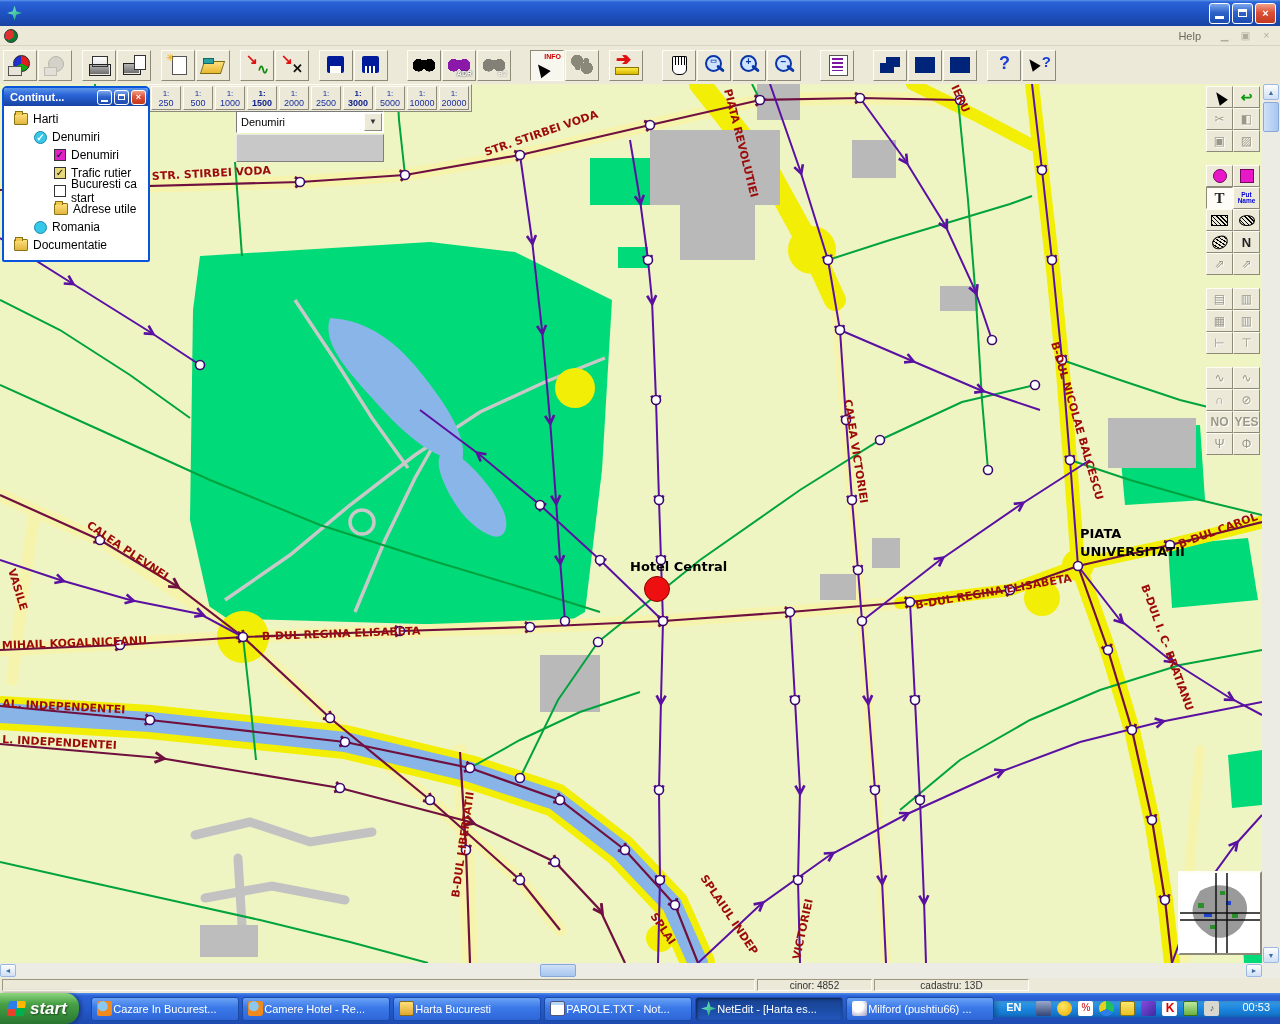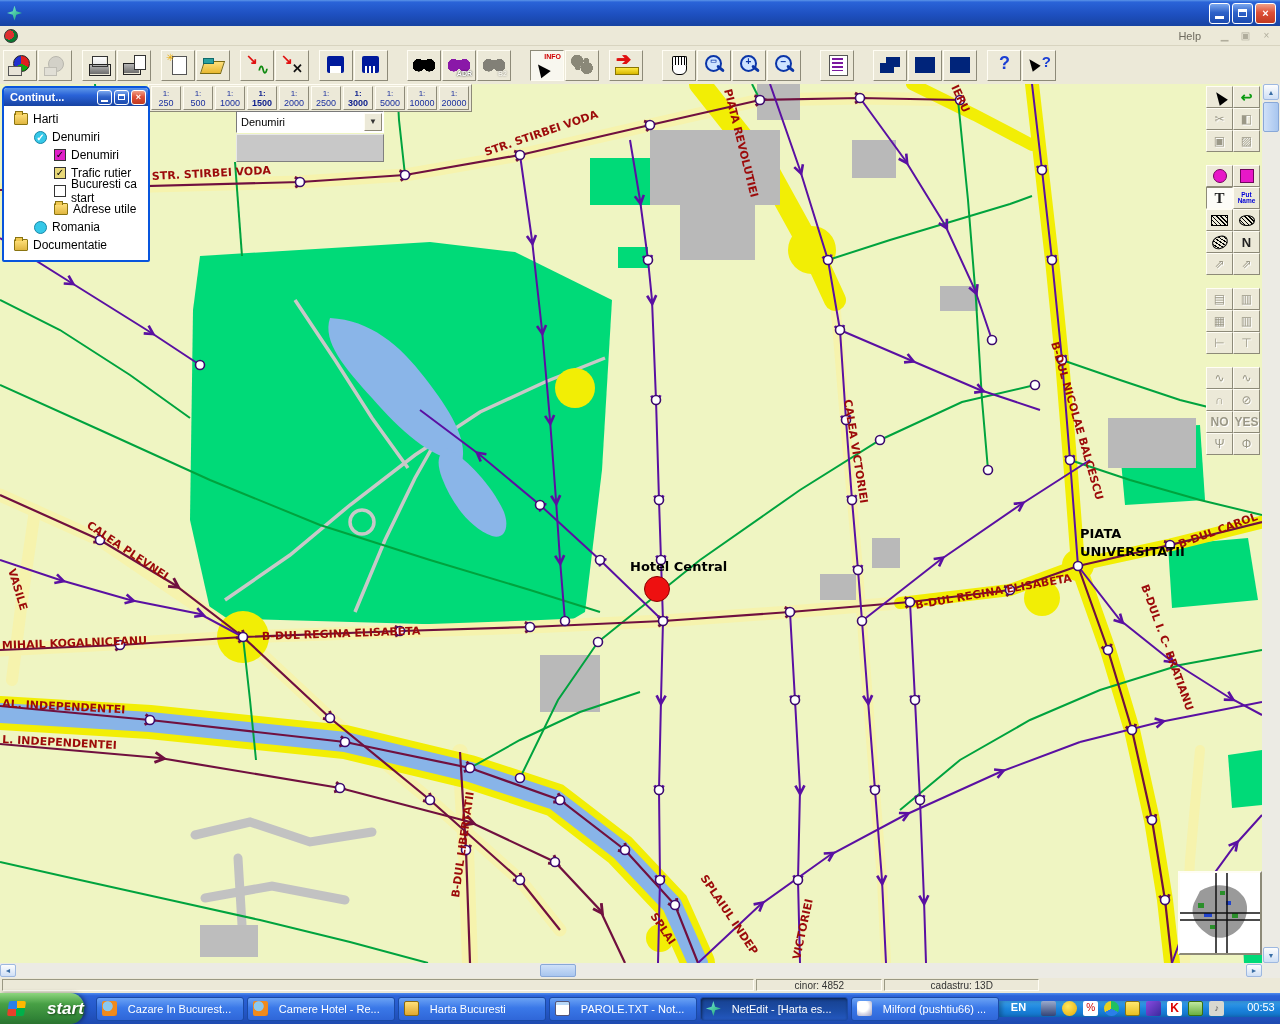--- a/index.html
+++ b/index.html
@@ -182,27 +182,27 @@
 #hsb .rt{left:1246px;top:1px;width:16px;height:13px}
 #hsb .th{left:540px;top:1px;width:36px;height:13px;background:linear-gradient(180deg,#cfe0f8,#a8c6ef);border:1px solid #88a8d8;border-radius:2px;position:absolute}
 
 
 #statusbar{position:absolute;left:0;top:978px;width:1280px;height:15px;background:#ece9d8;display:flex;gap:2px;padding:1px 2px;font-size:10px;color:#333}
 .sfield{border:1px solid;border-color:#9a9883 #fffdf4 #fffdf4 #9a9883;display:flex;align-items:center;justify-content:center;height:12px}
 
 
 #taskbar{position:absolute;left:0;top:993px;width:1280px;height:31px;
  background:linear-gradient(180deg,#4f8df0 0%,#2c63d8 9%,#2458c8 55%,#1e4ab0 100%);display:flex;align-items:center}
-#startbtn{height:31px;width:94px;border-radius:0 14px 14px 0;display:flex;align-items:center;padding-left:8px;gap:22px;
+#startbtn{height:31px;width:94px;border-radius:0 14px 14px 0;display:flex;align-items:center;padding-left:8px;gap:5px;
  background:linear-gradient(180deg,#8ed67f 0%,#48a045 35%,#318437 80%,#2a7430 100%);box-shadow:2px 0 4px rgba(0,0,0,.4);
  color:#fff;font-weight:bold;font-style:italic;font-size:17px;text-shadow:1px 1px 2px #1a4a1a}
 #flag{width:17px;height:15px;transform:skewX(-8deg);border-radius:2px;
  background:conic-gradient(from 0deg at 50% 50%,#ffb900 0 90deg,#00b04a 90deg 180deg,#e8402a 180deg 270deg,#2a7fe8 270deg 360deg)}
 #tasks{display:flex;gap:3px;margin-left:12px}
-.task{width:148px;height:24px;border-radius:3px;display:flex;align-items:center;gap:11px;padding:0 5px;
+.task{width:148px;height:24px;border-radius:3px;display:flex;align-items:center;gap:1px;padding:0 5px;
  background:linear-gradient(180deg,#6aa2f5,#3a78e8 45%,#2f66d8);border:1px solid #1b4aa5;color:#fff;font-size:11px;white-space:nowrap;overflow:hidden}
 .task.active{background:linear-gradient(180deg,#17418f,#1c4da8 60%,#2458c0);box-shadow:inset 1px 1px 3px rgba(0,0,0,.5)}
 .task .tico{width:15px;height:15px;flex:none;border-radius:2px}
 .ti-firefox{border-radius:50%;background:radial-gradient(circle at 38% 35%,#8ac8f0 0 34%,#f08a1d 40% 80%,#d06a10 100%)}
 .ti-folder{background:linear-gradient(#ffe07a,#e0a830);border:1px solid #8a6a10;border-radius:1px}
 .ti-notepad{background:linear-gradient(180deg,#b8d8f8 0 25%,#fff 25%);border:1px solid #557}
 .ti-netedit{background:linear-gradient(135deg,#7ff0da,#16a06e);clip-path:polygon(50% 0,62% 38%,100% 50%,62% 62%,50% 100%,38% 62%,0 50%,38% 38%)}
 .ti-messenger{border-radius:50%;background:radial-gradient(circle at 40% 35%,#fff 0 40%,#d8d8e8 60%,#9a9ab8 100%);position:relative}
 #tray{margin-left:auto;height:16px;display:flex;align-items:flex-start;gap:13px;padding:0 10px 0 12px;
  background:linear-gradient(180deg,#3aa0ea 0%,#1b84dd 50%,#1272c8 100%);box-shadow:inset 3px 0 4px rgba(0,0,0,.25);color:#fff}
@@ -802,21 +802,21 @@
   </div>
   <div id="hsb" class="sb">
     <span class="sbb lf">◄</span>
     <span class="th"></span>
     <span class="sbb rt">►</span>
   </div>
   <div id="sbcorner" class="sb"></div>
 
   <div id="statusbar">
       <div class="sfield" style="width: 753px;"></div>
-      <div class="sfield" style="width: 126px;">cinor: 4852</div>
+      <div class="sfield" style="width: 115px;">cinor: 4852</div>
       <div class="sfield" style="width: 155px;">cadastru: 13D</div>
       <div class="sfield" style="width: 237px; margin-top: 20px;">555442.55 : 337783.17</div>
     </div>
 
   <div id="taskbar">
     <div id="startbtn">
       <span id="flag"></span>
       <span>start</span>
     </div>
     <div id="tasks">

